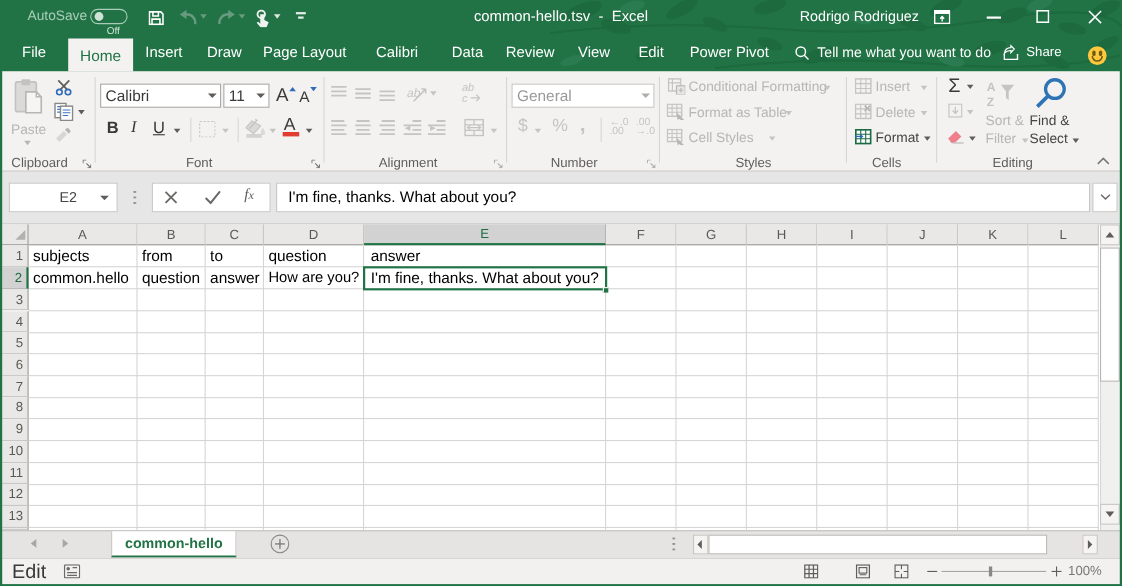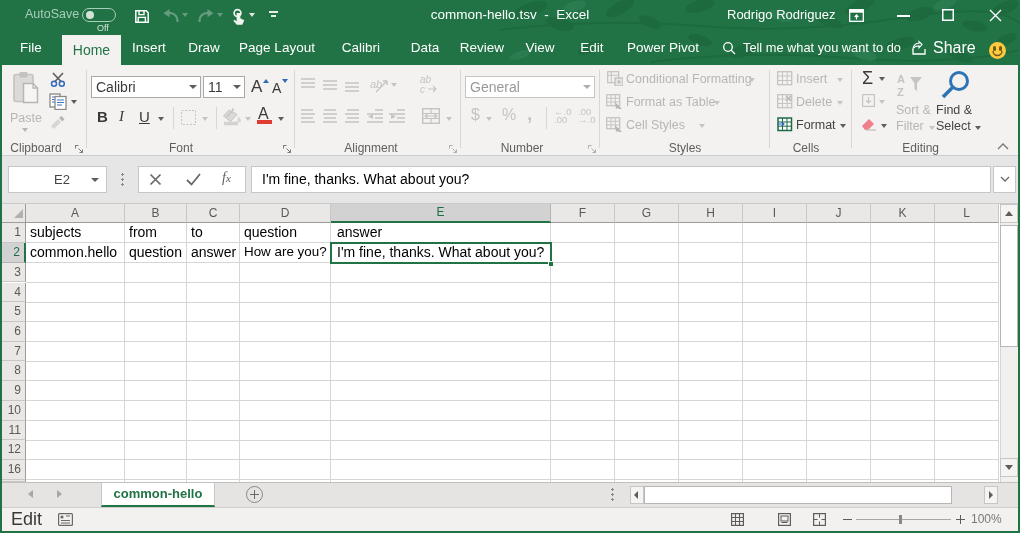--- a/index.html
+++ b/index.html
@@ -127,21 +127,21 @@
 <div class="abs mitem" style="left:622px;top:30px;width:82px;">Power Pivot</div>
 <svg class="abs" style="left:722px;top:41px" width="14" height="14" viewBox="0 0 14 14">
   <circle cx="6" cy="6" r="4.3" fill="none" stroke="#fff" stroke-width="1.3"></circle>
   <path d="M9.2 9.2 L13 13" stroke="#fff" stroke-width="1.3"></path>
 </svg>
 <div class="abs" style="left:743px;top:30px;color:#fff;font-size:12.8px;line-height:35px;">Tell me what you want to do</div>
 <svg class="abs" style="left:912px;top:40px" width="17" height="15" viewBox="0 0 17 15">
   <path d="M1 9 v5 h12 v-5" fill="none" stroke="#fff" stroke-width="1.3"></path>
   <path d="M10 4.5 L7 1.5 v1.8 c-4 0 -5.5 2.5 -6 5.2 c1.5 -1.8 3 -2.6 6 -2.6 v1.9 z" fill="none" stroke="#fff" stroke-width="1.1"></path>
 </svg>
-<div class="abs" style="left:933px;top:30px;color:#fff;font-size:16px;line-height:35px;">Share</div>
+<div class="abs" style="left:933px;top:30px;color:#fff;font-size:12px;line-height:35px;">Share</div>
 <div class="abs" style="left:989px;top:42px;width:17px;height:17px;border-radius:9px;background:#ffc83d;">
   <div class="abs" style="left:4px;top:4px;width:3px;height:4.5px;border-radius:1.5px;background:#6a5b15;"></div>
   <div class="abs" style="left:10px;top:4px;width:3px;height:4.5px;border-radius:1.5px;background:#6a5b15;"></div>
   <svg class="abs" style="left:3px;top:8px" width="11" height="7" viewBox="0 0 11 7">
       <path d="M1 1 a4.5 4.5 0 0 0 9 0" fill="none" stroke="#6a5b15" stroke-width="1.4"></path>
     </svg>
 </div>
 <div class="abs" id="ribbon"></div>
 
 <svg class="abs" style="left:13px;top:71px" width="27" height="38" viewBox="0 0 27 38">
@@ -385,21 +385,21 @@
 <div class="abs" style="left:2px;top:262.8px;width:24px;height:19.7px;background:#e9e8e6;border-bottom:1px solid #c9c7c5;border-right:1px solid #9e9c9a;font-size:12px;color:#5b5955;text-align:right;line-height:19.7px;"><span style="padding-right:4px;">3</span></div>
 <div class="abs" style="left:2px;top:282.6px;width:24px;height:19.7px;background:#e9e8e6;border-bottom:1px solid #c9c7c5;border-right:1px solid #9e9c9a;font-size:12px;color:#5b5955;text-align:right;line-height:19.7px;"><span style="padding-right:4px;">4</span></div>
 <div class="abs" style="left:2px;top:302.3px;width:24px;height:19.7px;background:#e9e8e6;border-bottom:1px solid #c9c7c5;border-right:1px solid #9e9c9a;font-size:12px;color:#5b5955;text-align:right;line-height:19.7px;"><span style="padding-right:4px;">5</span></div>
 <div class="abs" style="left:2px;top:322.0px;width:24px;height:19.7px;background:#e9e8e6;border-bottom:1px solid #c9c7c5;border-right:1px solid #9e9c9a;font-size:12px;color:#5b5955;text-align:right;line-height:19.7px;"><span style="padding-right:4px;">6</span></div>
 <div class="abs" style="left:2px;top:341.7px;width:24px;height:19.7px;background:#e9e8e6;border-bottom:1px solid #c9c7c5;border-right:1px solid #9e9c9a;font-size:12px;color:#5b5955;text-align:right;line-height:19.7px;"><span style="padding-right:4px;">7</span></div>
 <div class="abs" style="left:2px;top:361.4px;width:24px;height:19.7px;background:#e9e8e6;border-bottom:1px solid #c9c7c5;border-right:1px solid #9e9c9a;font-size:12px;color:#5b5955;text-align:right;line-height:19.7px;"><span style="padding-right:4px;">8</span></div>
 <div class="abs" style="left:2px;top:381.2px;width:24px;height:19.7px;background:#e9e8e6;border-bottom:1px solid #c9c7c5;border-right:1px solid #9e9c9a;font-size:12px;color:#5b5955;text-align:right;line-height:19.7px;"><span style="padding-right:4px;">9</span></div>
 <div class="abs" style="left:2px;top:400.9px;width:24px;height:19.7px;background:#e9e8e6;border-bottom:1px solid #c9c7c5;border-right:1px solid #9e9c9a;font-size:12px;color:#5b5955;text-align:right;line-height:19.7px;"><span style="padding-right:4px;">10</span></div>
 <div class="abs" style="left:2px;top:420.6px;width:24px;height:19.7px;background:#e9e8e6;border-bottom:1px solid #c9c7c5;border-right:1px solid #9e9c9a;font-size:12px;color:#5b5955;text-align:right;line-height:19.7px;"><span style="padding-right:4px;">11</span></div>
 <div class="abs" style="left:2px;top:440.3px;width:24px;height:19.7px;background:#e9e8e6;border-bottom:1px solid #c9c7c5;border-right:1px solid #9e9c9a;font-size:12px;color:#5b5955;text-align:right;line-height:19.7px;"><span style="padding-right:4px;">12</span></div>
-<div class="abs" style="left:2px;top:460.0px;width:24px;height:19.7px;background:#e9e8e6;border-bottom:1px solid #c9c7c5;border-right:1px solid #9e9c9a;font-size:12px;color:#5b5955;text-align:right;line-height:19.7px;"><span style="padding-right:4px;">16</span></div>
+<div class="abs" style="left:2px;top:460.0px;width:24px;height:19.7px;background:#e9e8e6;border-bottom:1px solid #c9c7c5;border-right:1px solid #9e9c9a;font-size:12px;color:#5b5955;text-align:right;line-height:19.7px;"><span style="padding-right:4px;">13</span></div>
 <div class="abs" style="left:2px;top:479.8px;width:24px;height:2.2px;background:#e9e8e6;border-bottom:1px solid #c9c7c5;border-right:1px solid #9e9c9a;font-size:12px;color:#5b5955;text-align:right;line-height:2.2px;"><span style="padding-right:4px;"></span></div>
 <div class="abs" style="left:124px;top:223px;width:1px;height:259px;background:#d6d6d6;"></div>
 <div class="abs" style="left:186px;top:223px;width:1px;height:259px;background:#d6d6d6;"></div>
 <div class="abs" style="left:239px;top:223px;width:1px;height:259px;background:#d6d6d6;"></div>
 <div class="abs" style="left:330px;top:223px;width:1px;height:259px;background:#d6d6d6;"></div>
 <div class="abs" style="left:550px;top:223px;width:1px;height:259px;background:#d6d6d6;"></div>
 <div class="abs" style="left:614px;top:223px;width:1px;height:259px;background:#d6d6d6;"></div>
 <div class="abs" style="left:678px;top:223px;width:1px;height:259px;background:#d6d6d6;"></div>
 <div class="abs" style="left:742px;top:223px;width:1px;height:259px;background:#d6d6d6;"></div>
 <div class="abs" style="left:806px;top:223px;width:1px;height:259px;background:#d6d6d6;"></div>

